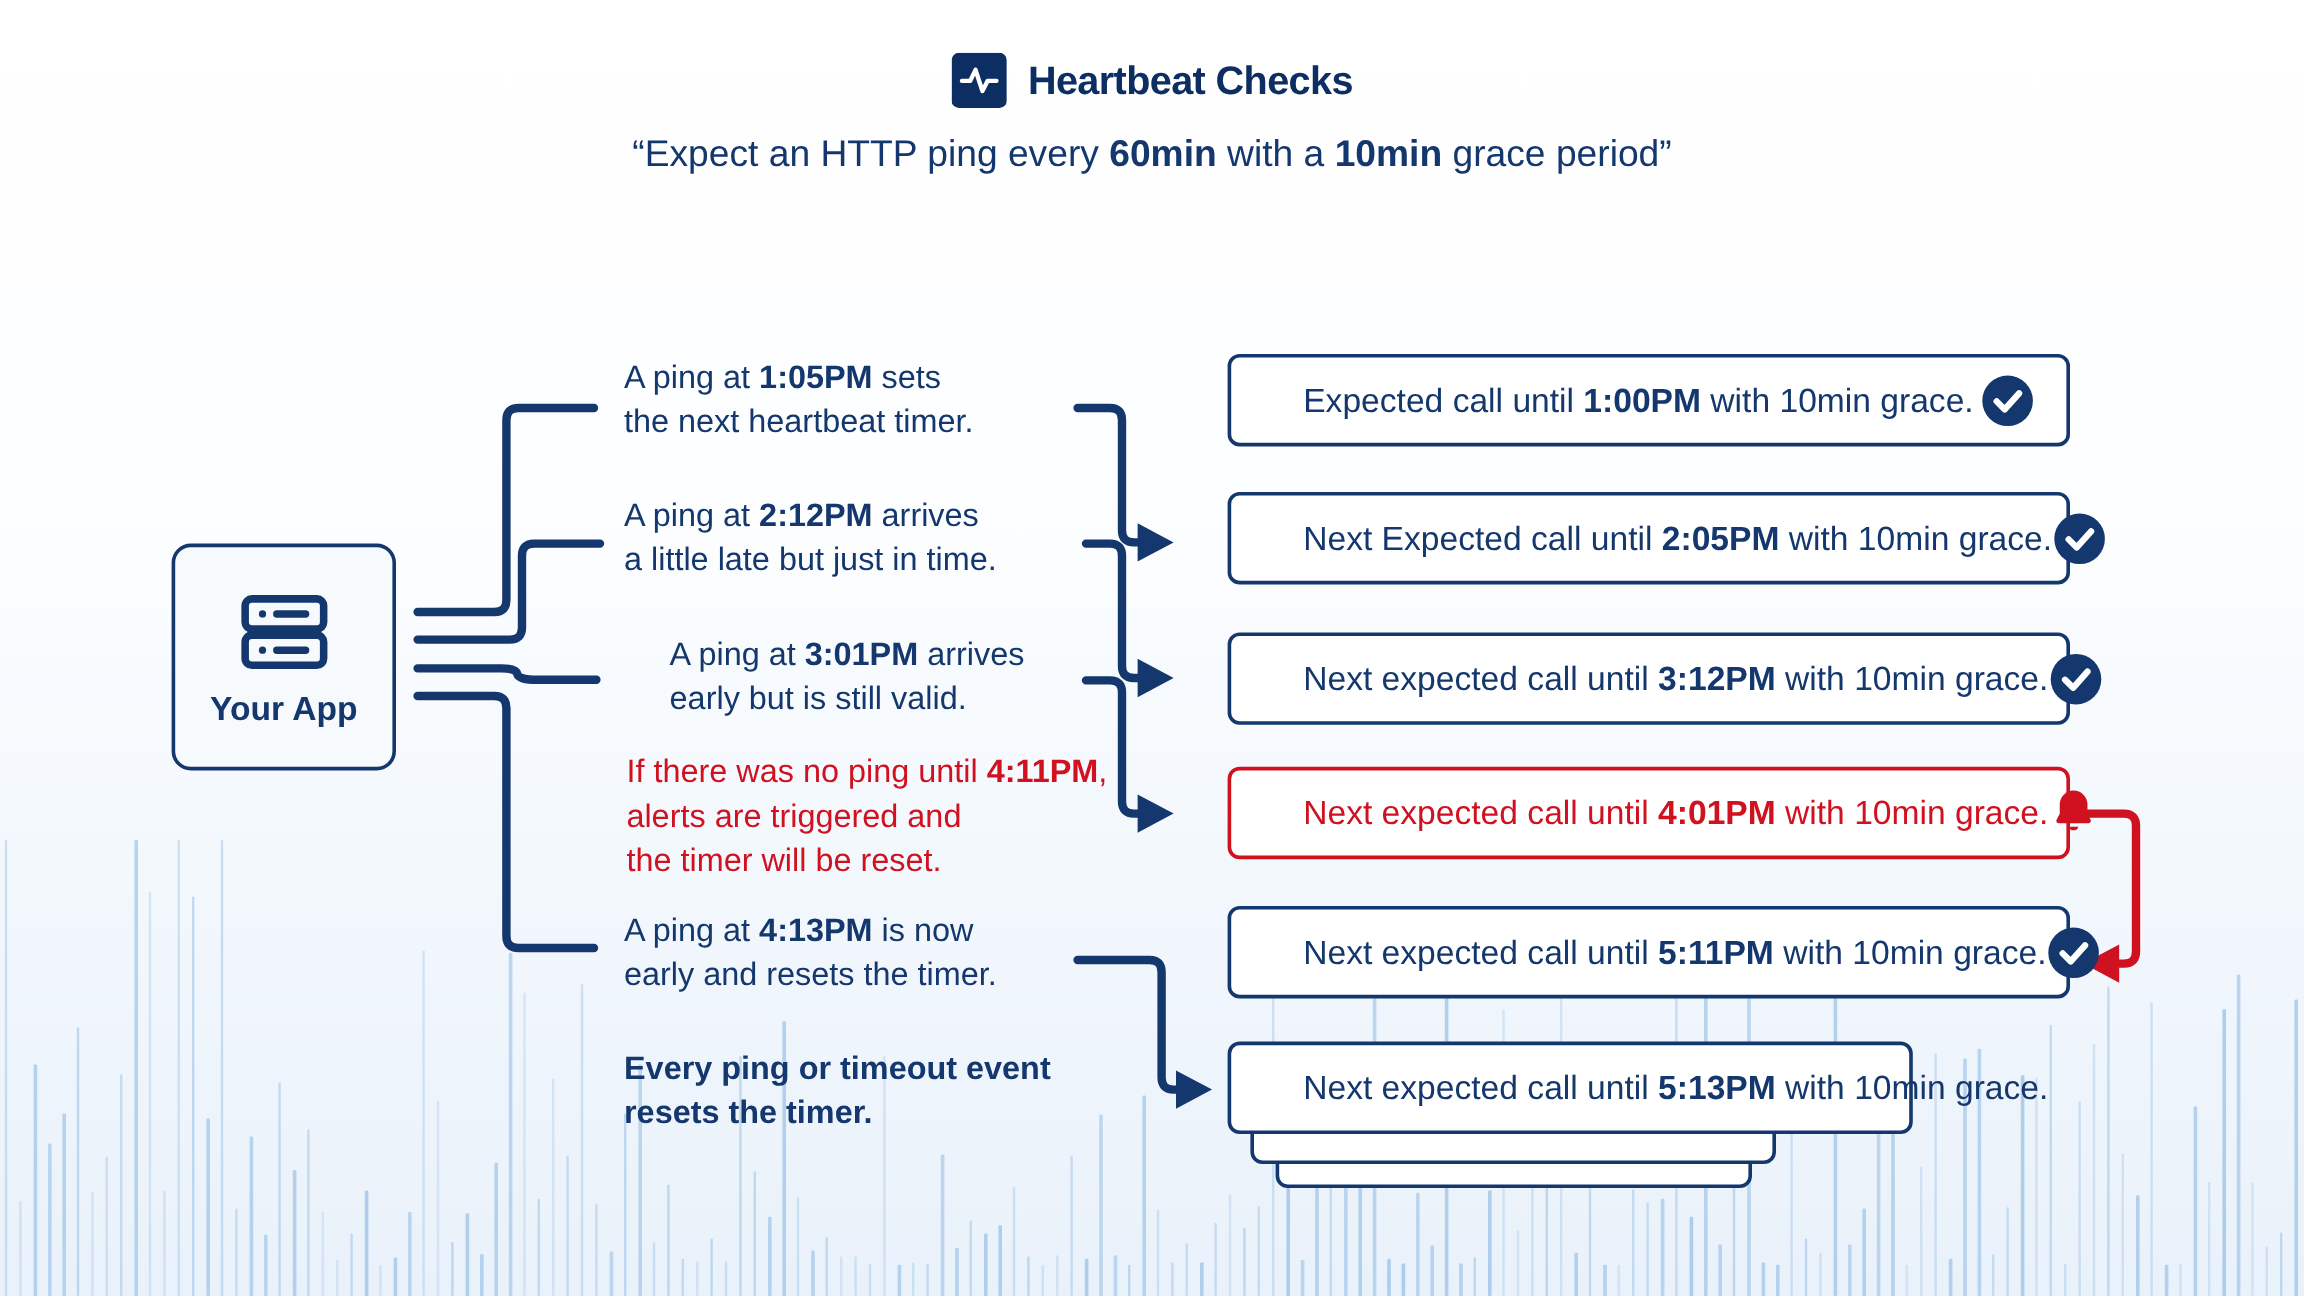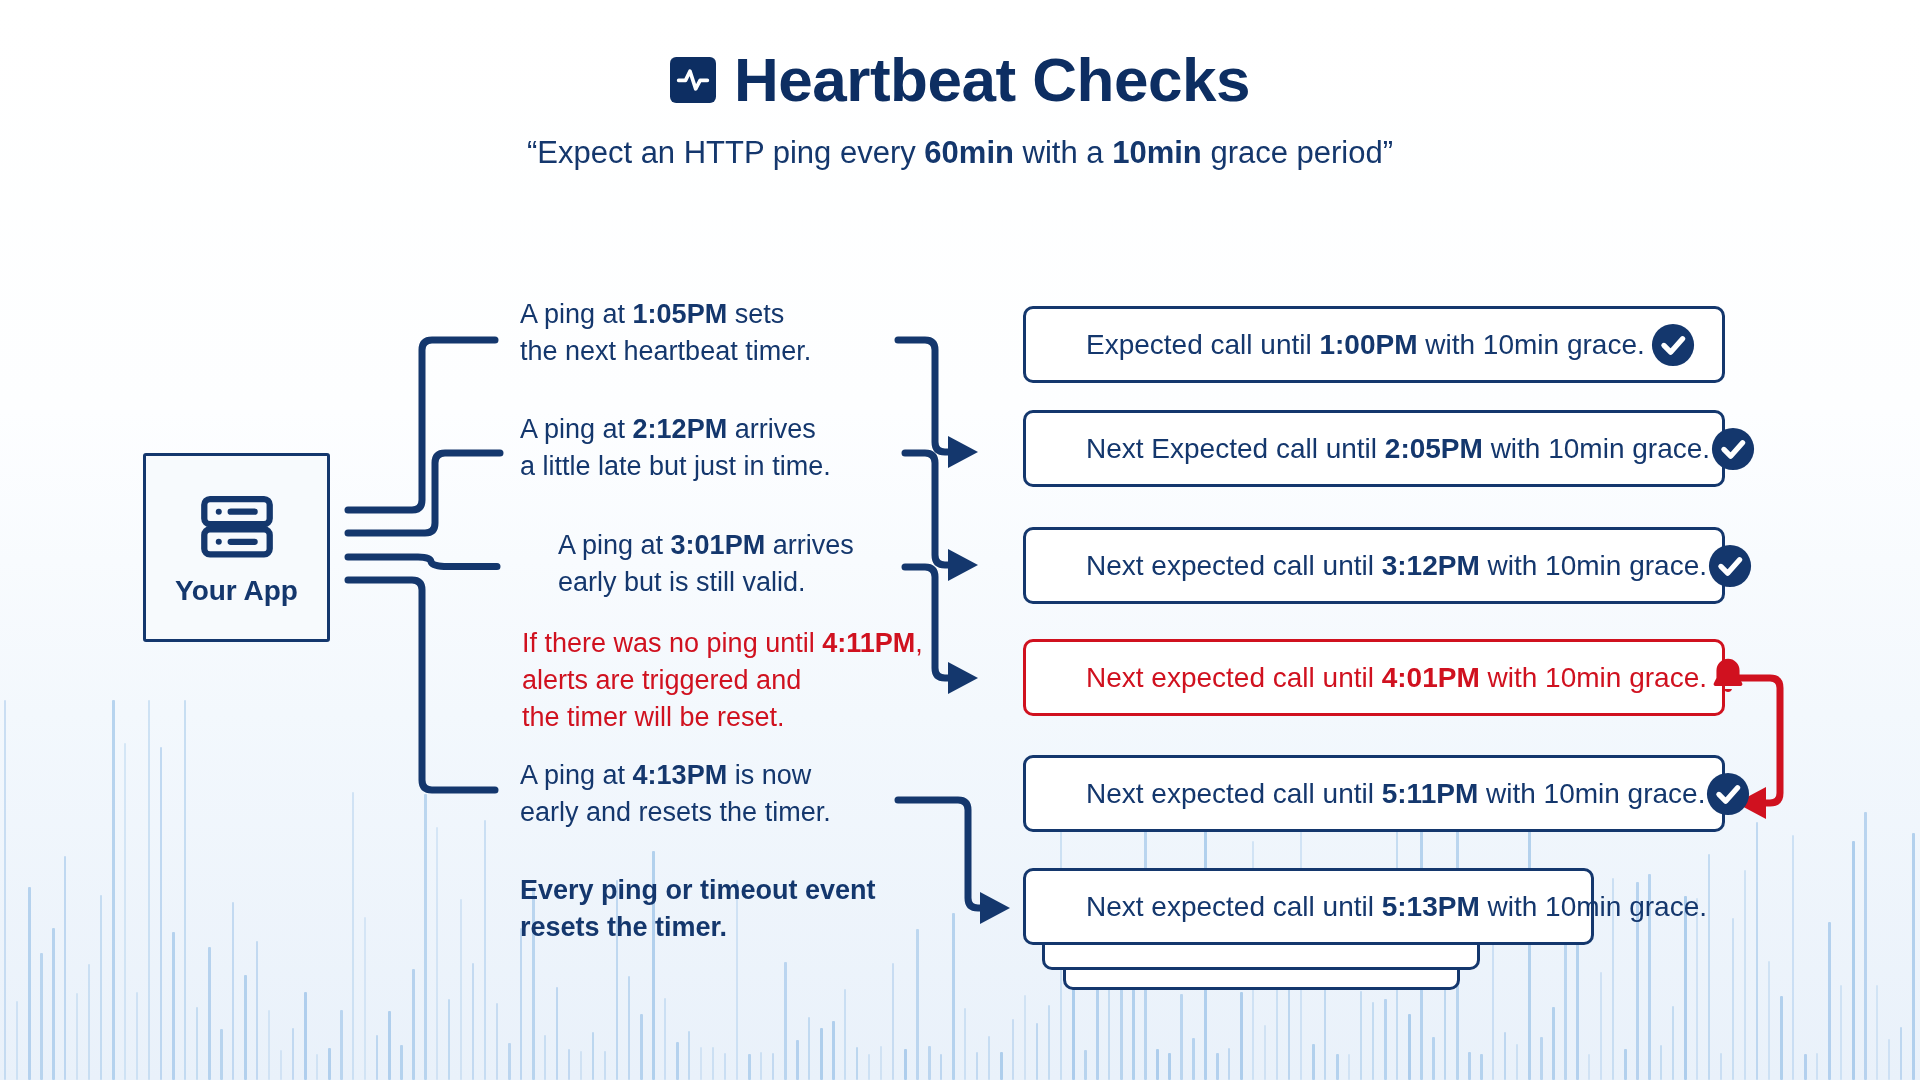--- a/index.html
+++ b/index.html
@@ -7,28 +7,28 @@
     position:relative;width:1920px;height:1080px;overflow:hidden;
     font-family:"Liberation Sans","DejaVu Sans",sans-serif;
     background:linear-gradient(180deg,#ffffff 0%,#fdfeff 38%,#f3f8fd 66%,#e9f1fa 100%);
   }
   .wave{position:absolute;left:0;top:0;width:1920px;height:1080px;z-index:0;}
   .connectors{position:absolute;left:0;top:0;width:1920px;height:1080px;z-index:2;}
   .layer{position:absolute;left:0;top:0;width:100%;height:100%;z-index:3;}
   
   .header{position:absolute;left:0;top:0;width:100%;text-align:center;z-index:3;}
   .title-row{margin-top:44px;display:flex;align-items:center;justify-content:center;gap:18px;}
-  .title-row h1{margin:0;font-size:62px;font-weight:700;color:var(--navy-dark);letter-spacing:-0.5px;}
+  .title-row h1{margin:0;font-size:33px;font-weight:700;color:var(--navy-dark);letter-spacing:-0.5px;}
   .title-icon{display:inline-flex;width:46px;height:46px;}
   .subtitle{margin:20px 0 0 0;font-size:31px;color:var(--navy);}
   .subtitle b{font-weight:700;}
   
   .app-node{
     position:absolute;left:143px;top:453px;width:187px;height:189px;z-index:3;
-    border:3.5px solid var(--navy);border-radius:3px;background:var(--app-bg);
+    border:3.5px solid var(--navy);border-radius:16px;background:var(--app-bg);
     display:flex;flex-direction:column;align-items:center;justify-content:center;gap:8px;
     box-sizing:border-box;
   }
   .app-icon{width:82px;height:78px;display:block;}
   .app-label{font-size:28px;font-weight:700;color:var(--navy);}
   
   .flow-note{position:absolute;z-index:3;font-size:27px;line-height:37px;color:var(--navy);}
   .flow-note b{font-weight:700;}
   .flow-note.alert{color:var(--red);}
   .flow-note.emphasis{font-weight:700;}
@@ -284,21 +284,21 @@
       <div class="flow-note normal" style="left: 520px; top: 757px;">
         <div><span>A ping at </span><b>4:13PM</b><span> is now</span></div>
         <div><span>early and resets the timer.</span></div>
       </div>
       <div class="flow-note emphasis" style="left: 520px; top: 872px;">
         <div><b>Every ping or timeout event</b></div>
         <div><b>resets the timer.</b></div>
       </div>
     </div>
   <div id="boxes" class="layer">
-      <div class="status-box ok" style="top: 306px;">
+      <div class="status-box ok" style="top: 295px;">
         <span class="box-text"><span>Expected call until </span><b>1:00PM</b><span> with 10min grace.</span></span>
         <span class="badge">
           <svg viewBox="0 0 48 48" width="46" height="46">
             <circle cx="24" cy="24" r="22" fill="#14376d"></circle>
             <path d="M14.5 24.5 L21.5 31.5 L34 17.5" stroke="#fff" stroke-width="5.5" fill="none" stroke-linecap="round" stroke-linejoin="round"></path>
           </svg>
         </span>
       </div>
       <div class="status-box ok" style="top: 410px;">
         <span class="box-text"><span>Next Expected call until </span><b>2:05PM</b><span> with 10min grace.</span></span>

